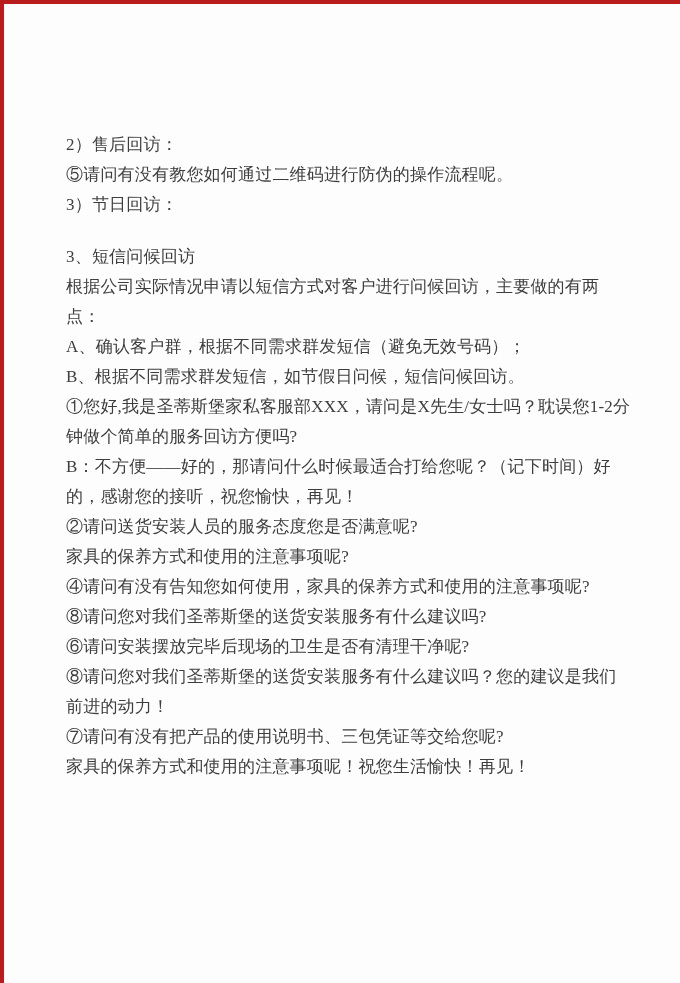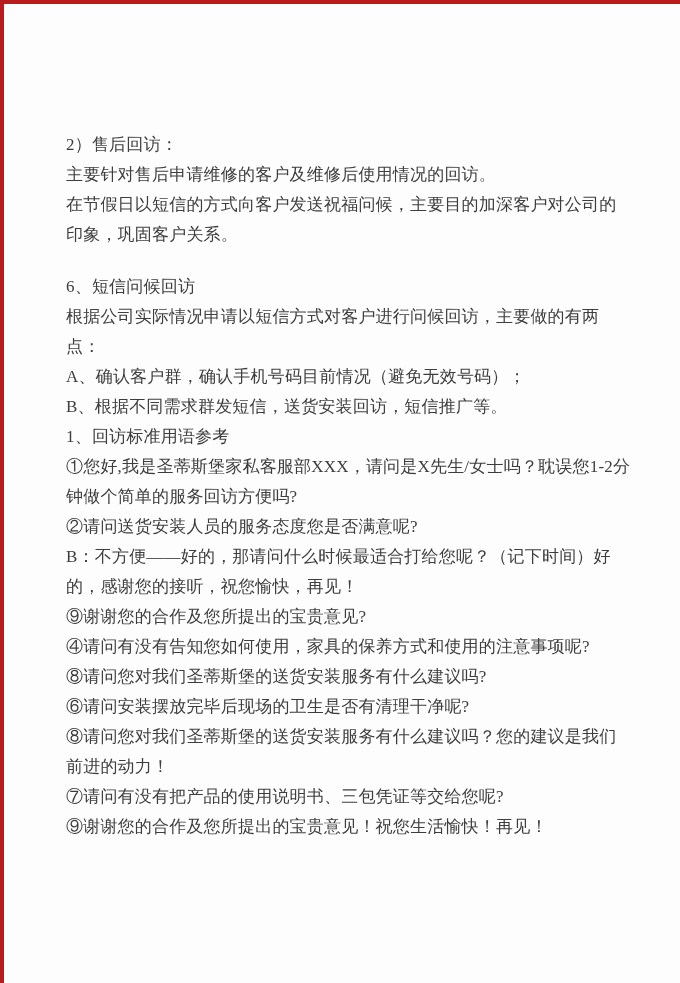--- a/index.html
+++ b/index.html
@@ -38,31 +38,30 @@
   .content p.sec-gap {
     margin-top: 22px;
   }
 </style>
 </head>
 <body>
 
 <div class="page">
   <div class="content">
     <p>2）售后回访：</p>
-    <p>主要针对售后申请维修的客户及维修后使用情况的回访。</p>
-    <p>在节假日以短信的方式向客户发送祝福问候，主要目的加深客户对公司的印象，巩固客户关系。</p>
-    <p class="sec-gap">6、短信问候回访</p>
+    <p>⑤请问有没有教您如何通过二维码进行防伪的操作流程呢。</p>
+    <p>3）节日回访：</p>
+    <p class="sec-gap">3、短信问候回访</p>
     <p>根据公司实际情况申请以短信方式对客户进行问候回访，主要做的有两点：</p>
-    <p>A、确认客户群，确认手机号码目前情况（避免无效号码）；</p>
-    <p>B、根据不同需求群发短信，送货安装回访，短信推广等。</p>
-    <p>1、回访标准用语参考</p>
+    <p>A、确认客户群，根据不同需求群发短信（避免无效号码）；</p>
+    <p>B、根据不同需求群发短信，如节假日问候，短信问候回访。</p>
     <p>①您好,我是圣蒂斯堡家私客服部XXX，请问是X先生/女士吗？耽误您1-2分钟做个简单的服务回访方便吗?</p>
+    <p>B：不方便——好的，那请问什么时候最适合打给您呢？（记下时间）好的，感谢您的接听，祝您愉快，再见！</p>
     <p>②请问送货安装人员的服务态度您是否满意呢?</p>
-    <p>B：不方便——好的，那请问什么时候最适合打给您呢？（记下时间）好的，感谢您的接听，祝您愉快，再见！</p>
-    <p>⑨谢谢您的合作及您所提出的宝贵意见?</p>
+    <p>家具的保养方式和使用的注意事项呢?</p>
     <p>④请问有没有告知您如何使用，家具的保养方式和使用的注意事项呢?</p>
     <p>⑧请问您对我们圣蒂斯堡的送货安装服务有什么建议吗?</p>
     <p>⑥请问安装摆放完毕后现场的卫生是否有清理干净呢?</p>
     <p>⑧请问您对我们圣蒂斯堡的送货安装服务有什么建议吗？您的建议是我们前进的动力！</p>
     <p>⑦请问有没有把产品的使用说明书、三包凭证等交给您呢?</p>
-    <p>⑨谢谢您的合作及您所提出的宝贵意见！祝您生活愉快！再见！</p>
+    <p>家具的保养方式和使用的注意事项呢！祝您生活愉快！再见！</p>
   </div>
 </div>
 
 </body></html>

